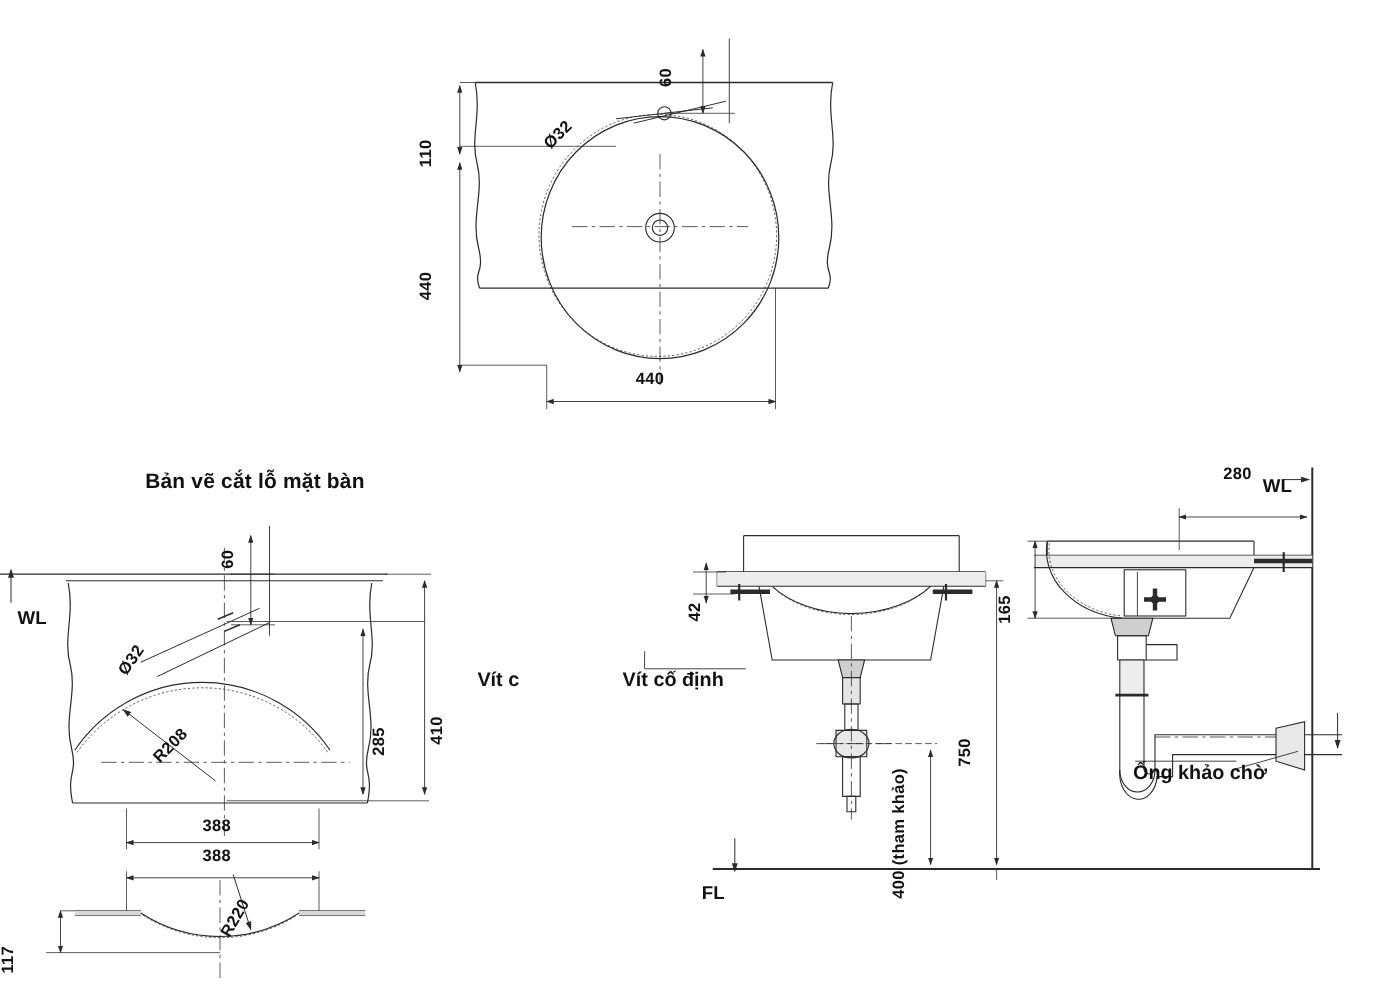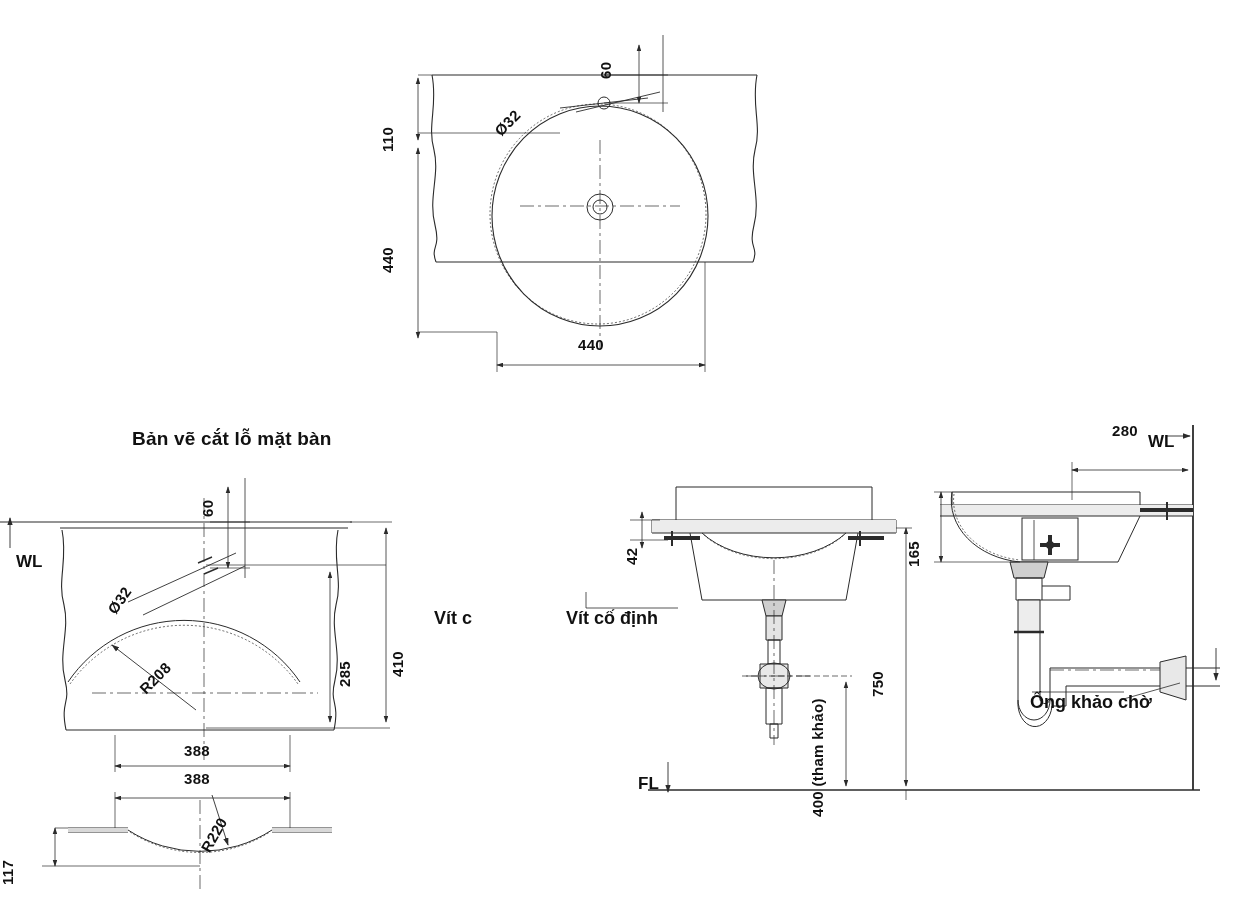--- a/index.html
+++ b/index.html
@@ -254,21 +254,21 @@
   <div class="lbl dim rot90" style="left:406px;top:660px;">410</div>
   <div class="lbl dim" style="left:184px;top:742px;">388</div>
 
   <div class="lbl dim" style="left:184px;top:770px;">388</div>
   <div class="lbl dim rot90" style="left:16px;top:868px;">117</div>
   <div class="lbl dim rot-diag3" style="left:212px;top:838px;">R220</div>
 
   <div class="lbl dim rot90" style="left:640px;top:548px;">42</div>
   <div class="lbl note" style="left:566px;top:588px;margin-top:20px;">Vít cố định</div>
   <div class="lbl note" style="left:434px;top:608px;overflow:hidden;width:42px;">Vít c</div>
-  <div class="lbl wl" style="left:638px;top:774px;">FL</div>
+  <div class="lbl wl" style="left:638px;top:802px;">FL</div>
   <div class="lbl dim rot90" style="left:826px;top:800px;">400 (tham khảo)</div>
   <div class="lbl dim rot90" style="left:886px;top:680px;">750</div>
 
   <div class="lbl wl" style="left:1148px;top:432px;">WL</div>
   <div class="lbl dim" style="left:1112px;top:422px;">280</div>
   <div class="lbl dim rot90" style="left:922px;top:550px;">165</div>
   <div class="lbl note" style="left:1030px;top:692px;">Ống khảo chờ</div>
 
 </div>
 

